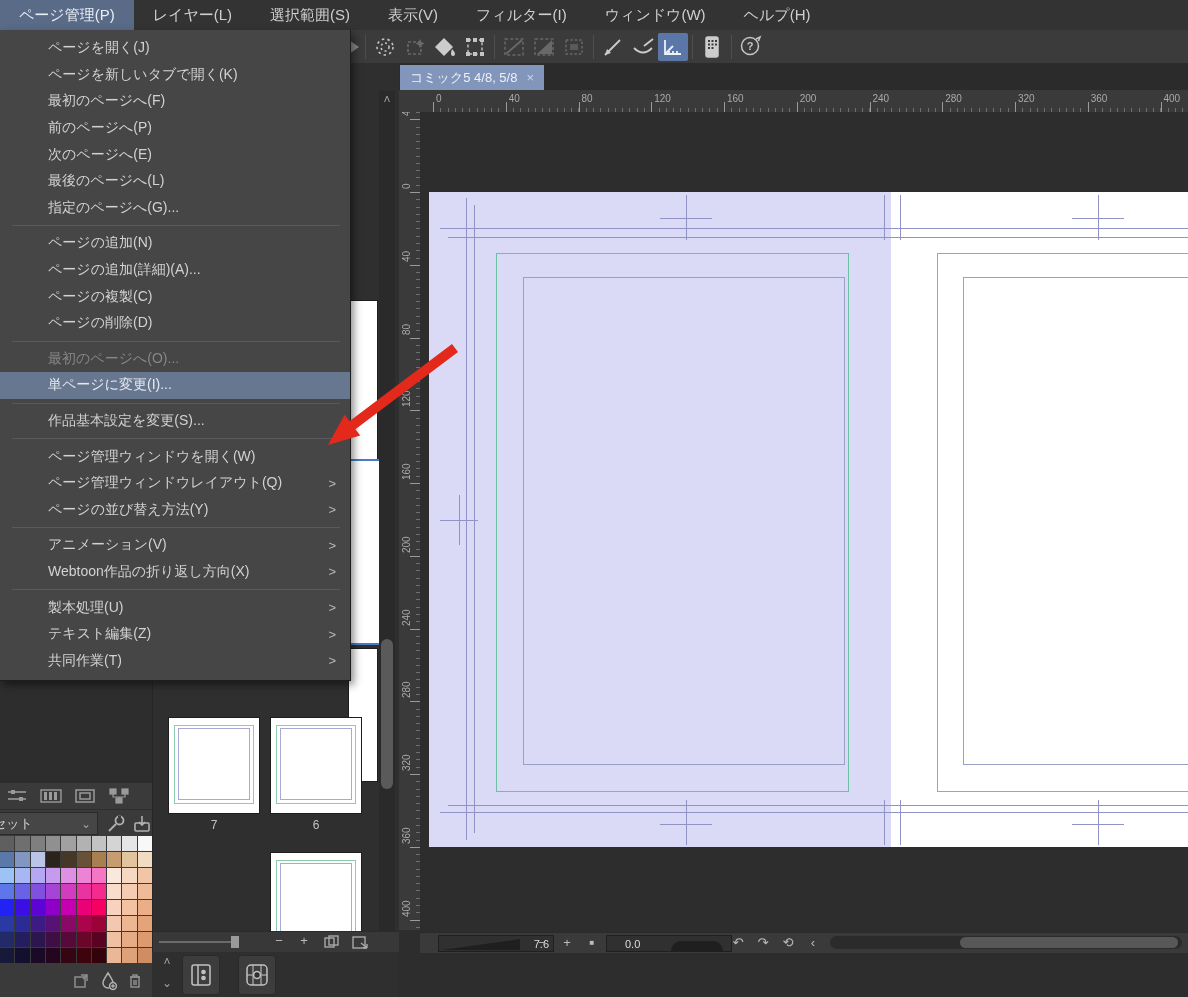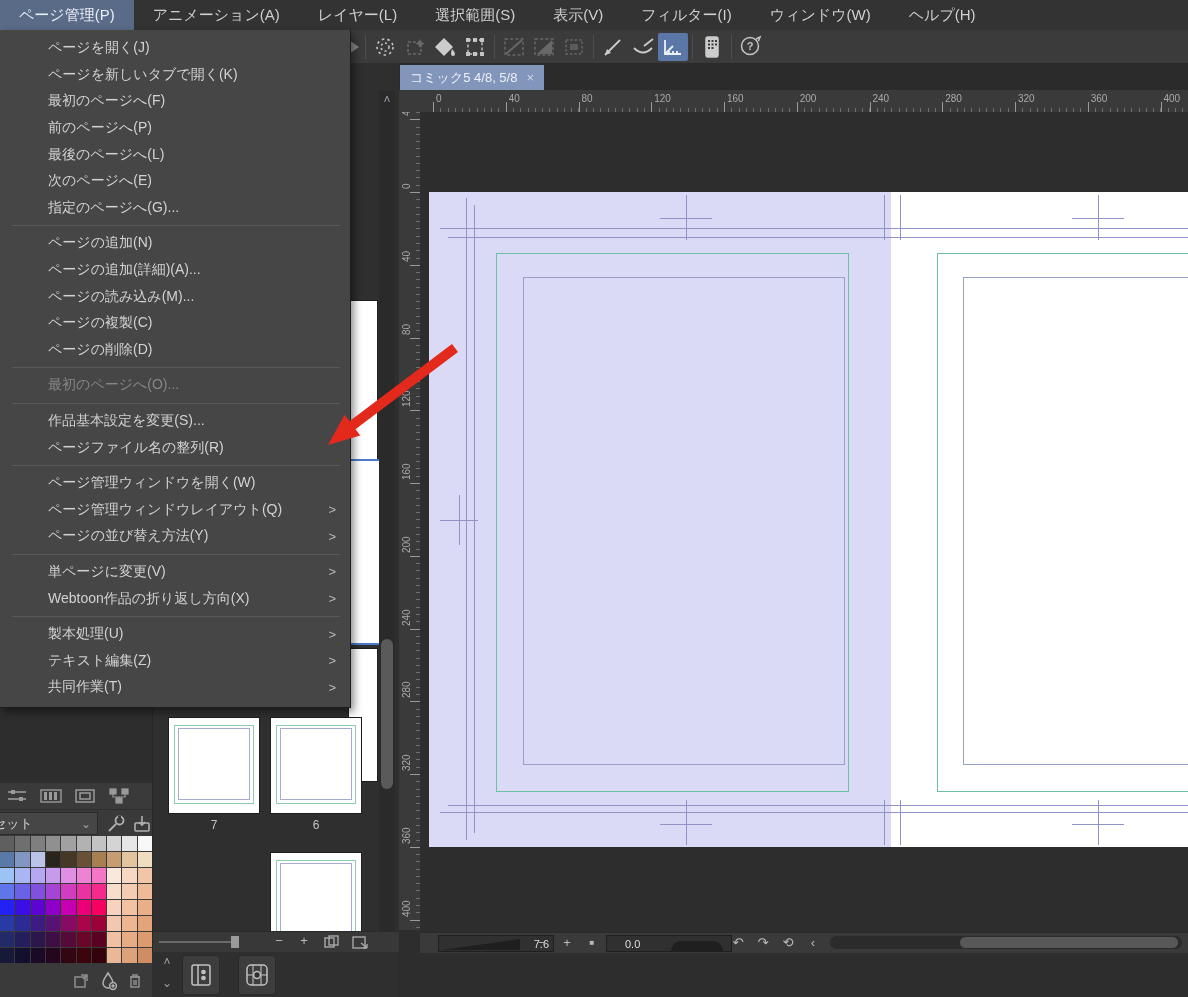--- a/index.html
+++ b/index.html
@@ -73,21 +73,20 @@
   .pm-sep{height:1px;background:#5a5a5a;margin:4px 10px 4px 12px;}
   
   .chev{color:#9aa0aa;font-size:12px;line-height:10px;text-align:center;}
   .mini-btn{position:absolute;background:#3d3d3d;border:1px solid #2a2a2a;border-radius:4px;display:flex;align-items:center;justify-content:center;}
 </style>
 </head>
 <body>
 
 <div id="menubar" class="abs">
     <div class="mb-item active">ページ管理(P)</div>
-    <div class="mb-item">アニメーション(A)</div>
     <div class="mb-item">レイヤー(L)</div>
     <div class="mb-item">選択範囲(S)</div>
     <div class="mb-item">表示(V)</div>
     <div class="mb-item">フィルター(I)</div>
     <div class="mb-item">ウィンドウ(W)</div>
     <div class="mb-item">ヘルプ(H)</div>
   </div>
 
 <div id="toolbar" class="abs">
   <div style="width:347px;flex:none;"></div>
@@ -542,70 +541,67 @@
     <div class="pm-row">
       <span>ページを新しいタブで開く(K)</span>
     </div>
     <div class="pm-row">
       <span>最初のページへ(F)</span>
     </div>
     <div class="pm-row">
       <span>前のページへ(P)</span>
     </div>
     <div class="pm-row">
+      <span>次のページへ(E)</span>
+    </div>
+    <div class="pm-row">
       <span>最後のページへ(L)</span>
     </div>
     <div class="pm-row">
-      <span>次のページへ(E)</span>
-    </div>
-    <div class="pm-row">
       <span>指定のページへ(G)...</span>
     </div>
     <div class="pm-sep"></div>
     <div class="pm-row">
       <span>ページの追加(N)</span>
     </div>
     <div class="pm-row">
       <span>ページの追加(詳細)(A)...</span>
-    </div>
-    <div class="pm-row">
-      <span>ページの読み込み(M)...</span>
     </div>
     <div class="pm-row">
       <span>ページの複製(C)</span>
     </div>
     <div class="pm-row">
       <span>ページの削除(D)</span>
     </div>
     <div class="pm-sep"></div>
     <div class="pm-row disabled">
       <span>最初のページへ(O)...</span>
     </div>
+    <div class="pm-row hl">
+      <span>単ページに変更(I)...</span>
+    </div>
     <div class="pm-sep"></div>
     <div class="pm-row">
       <span>作品基本設定を変更(S)...</span>
-    </div>
-    <div class="pm-row">
-      <span>ページファイル名の整列(R)</span>
     </div>
     <div class="pm-sep"></div>
     <div class="pm-row">
       <span>ページ管理ウィンドウを開く(W)</span>
     </div>
     <div class="pm-row">
       <span>ページ管理ウィンドウレイアウト(Q)</span>
       <span class="sub">&gt;</span>
     </div>
     <div class="pm-row">
       <span>ページの並び替え方法(Y)</span>
       <span class="sub">&gt;</span>
     </div>
     <div class="pm-sep"></div>
     <div class="pm-row">
-      <span>単ページに変更(V)</span>
+      <span>アニメーション(V)</span>
       <span class="sub">&gt;</span>
     </div>
     <div class="pm-row">
       <span>Webtoon作品の折り返し方向(X)</span>
       <span class="sub">&gt;</span>
     </div>
     <div class="pm-sep"></div>
     <div class="pm-row">
       <span>製本処理(U)</span>
       <span class="sub">&gt;</span>

